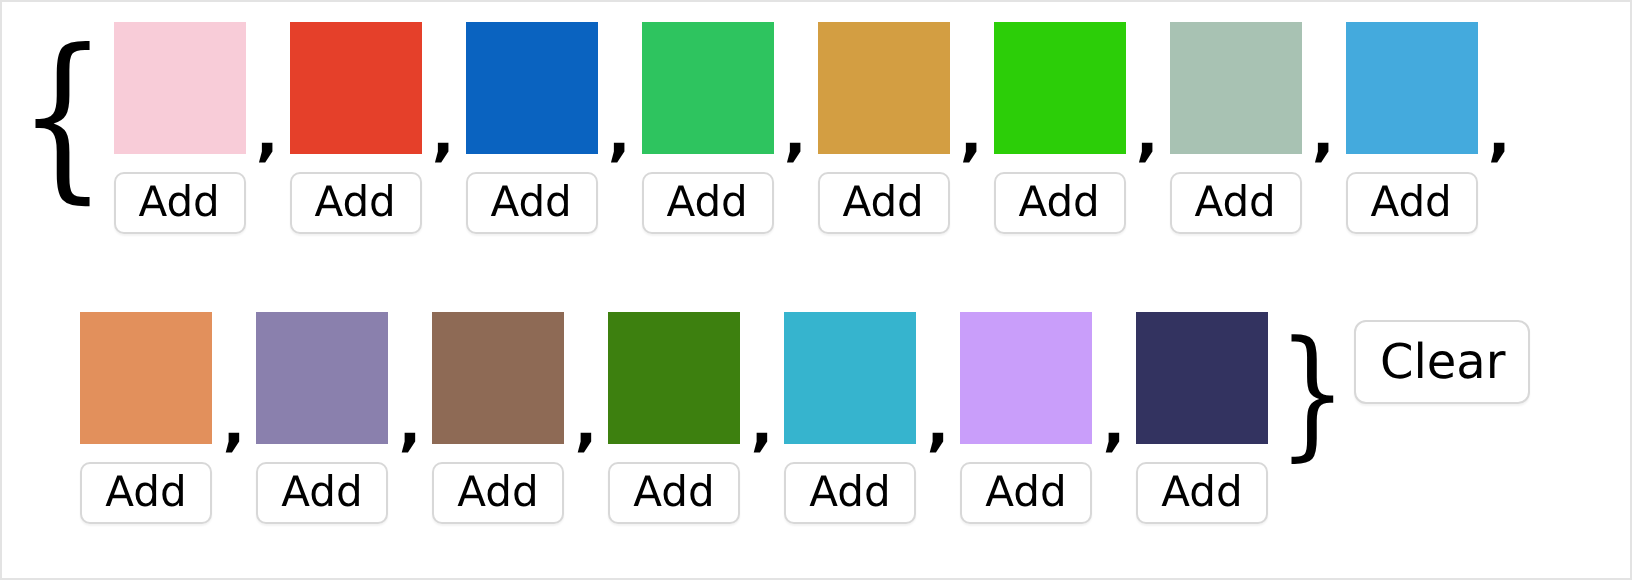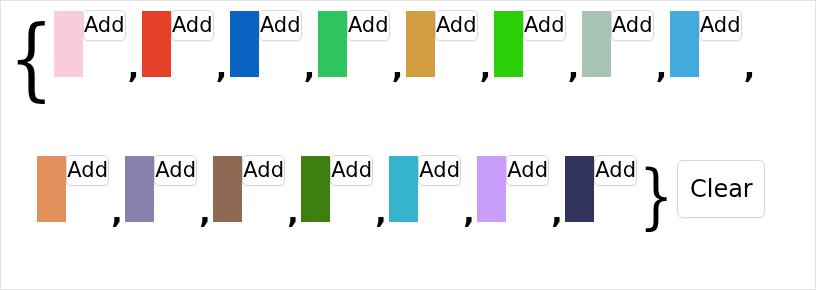--- a/index.html
+++ b/index.html
@@ -54,21 +54,22 @@
     font-size: 54px;
     margin-top: 24px;
     margin-left: 2px;
     transform: scaleY(1.3);
     transform-origin: center;
   }
 
   
   .swatch-cell {
     display: flex;
-    flex-direction: row;
+    flex-direction: column;
+    align-items: center;
     width: 72px;
   }
   .swatch {
     width: 66px;
     height: 66px;
     margin-top: 10px;
     display: block;
   }
   .add-button {
     margin-top: 9px;
@@ -105,21 +106,21 @@
   
   .actions {
     display: flex;
     flex-direction: column;
     justify-content: center;
     margin-top: 14px;
     margin-left: 4px;
   }
   .action-button {
     width: 88px;
-    height: 58px;
+    height: 42px;
     box-sizing: border-box;
     border: 1px solid #d8d8d8;
     border-radius: 6px;
     background: #ffffff;
     color: #000000;
     font-family: "DejaVu Sans", sans-serif;
     font-size: 24px;
     line-height: 38px;
     text-align: center;
     padding: 0;

